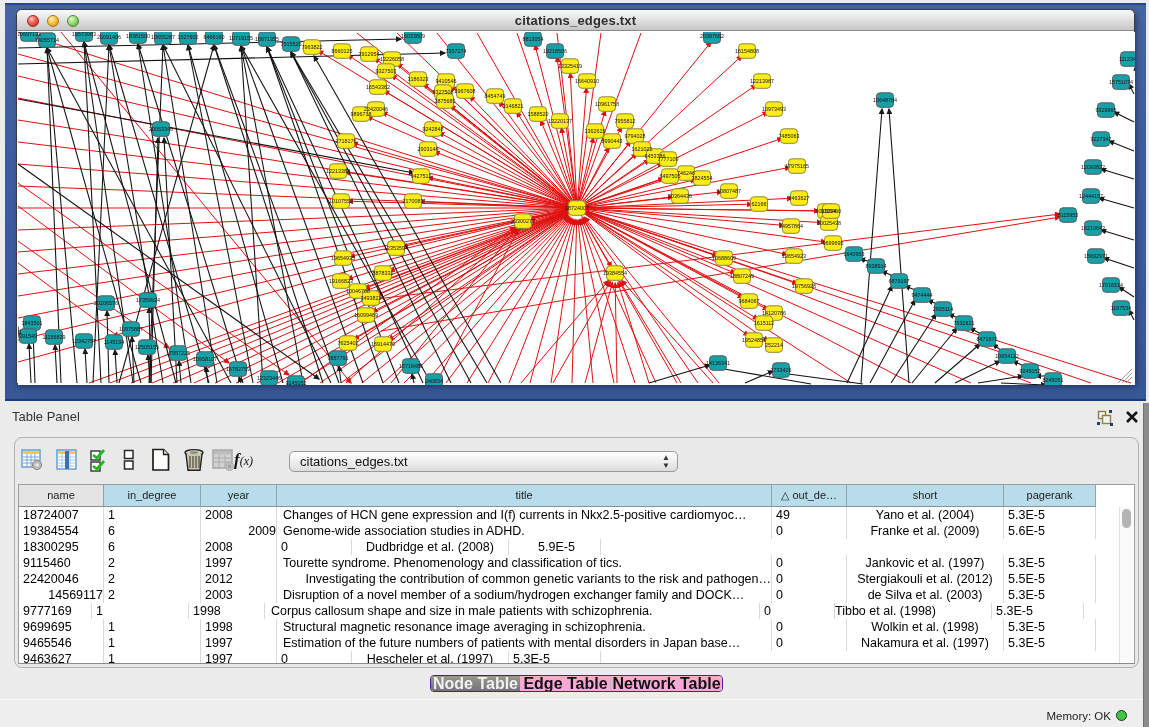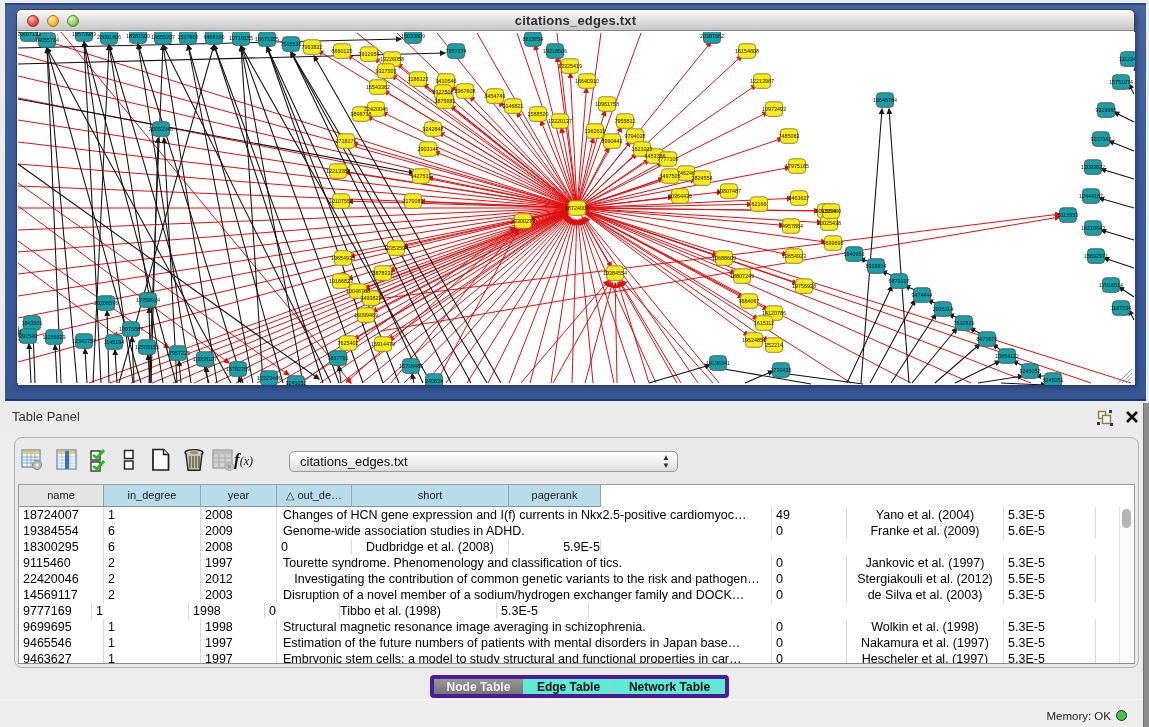--- a/index.html
+++ b/index.html
@@ -21,22 +21,22 @@
 .dd{position:absolute;left:289px;top:451px;width:389px;height:21px;background:linear-gradient(#ffffff,#efefef 50%,#dcdcdc);border:1px solid #9a9a9a;border-radius:5px;font-size:13px;color:#111;line-height:19px;padding-left:10px}
 .dd .arr{position:absolute;right:7px;top:2px;font-size:8px;color:#333;line-height:8px;text-align:center}
 .tablewrap{position:absolute;left:18px;top:484px;width:1117px;height:180px;background:#fff;border:1px solid #9c9c9c;border-bottom:1px solid #8a8a8a;overflow:hidden}
 .th{display:flex;height:22px;font-size:11px;color:#1c1c1c}
 .th .h{background:#b9dcea;border-right:1px solid #8fa6b0;border-bottom:1px solid #7f969f;text-align:center;line-height:21px;overflow:hidden;white-space:nowrap}
 .th .h.first{background:#e4e4e4;border-right:1px solid #9c9c9c;border-bottom:1px solid #8c8c8c}
 .tr{display:flex;height:16px;font-size:12.5px;color:#000;line-height:16px}
 .tr .c{border-right:1px solid #d9d9d9;overflow:hidden;white-space:nowrap;flex:none}
 .sb{position:absolute;left:1119px;top:507px;width:14px;height:156px;background:#fafafa;border-left:1px solid #e0e0e0}
 .sb .thumb{position:absolute;left:2px;top:2px;width:9px;height:19px;background:#b4b4b4;border-radius:5px}
-.tabs{position:absolute;left:430px;top:675px;height:23px;display:flex;font-size:12px;font-weight:700;border:4px solid #4c1d95;border-radius:4px;overflow:hidden}
-.tab{height:100%;line-height:16px;text-align:center;background:#5eead4;color:#111}
+.tabs{position:absolute;left:430px;top:675px;height:17px;display:flex;font-size:16px;font-weight:700;border:1px solid #4c1d95;border-radius:4px;overflow:hidden}
+.tab{height:100%;line-height:16px;text-align:center;background:#f9a8d4;color:#111}
 .tab.sel{background:linear-gradient(#989898,#747474);color:#f2f2f2}
 .tab.mid{border-left:1px solid #fff0;border-right:1px solid #bbb}
 .status{position:absolute;left:0;top:699px;width:1143px;height:28px;background:#eeeeee;border-top:1px solid #f8f8f8}
 .mem{position:absolute;right:32px;top:10px;font-size:11.5px;color:#222}
 .dot{position:absolute;right:16px;top:9.5px;width:11px;height:11px;border-radius:50%;background:#3dc943;border:1.5px solid #2b2b2b}
 </style></head><body>
 <div class="desktop"></div>
 <div class="frame">
  <div class="titlebar">
   <div class="tl r"></div>
@@ -596,82 +596,84 @@
  <path d="M16 16 l3 3 M19 16 l-3 3" stroke="#989898" stroke-width="1.2"></path>
 </svg>
 <div style="position:absolute;left:234px;top:13px;font-size:17px;color:#111"><i style="font-family:'Liberation Serif',serif;font-weight:700">f</i><i style="font-family:'Liberation Serif',serif;font-size:12px">(x)</i></div>
 </div>
 <div class="dd">citations_edges.txt<div class="arr">▲<br>▼</div></div>
 <div class="tablewrap">
  <div class="th">
   <div class="h first" style="width:85px">name</div>
   <div class="h" style="width:97px">in_degree</div>
   <div class="h" style="width:76px">year</div>
+  <div class="h" style="width:495px">title</div>
   <div class="h" style="width:75px">△ out_de…</div>
   <div class="h" style="width:157px">short</div>
   <div class="h" style="width:92px">pagerank</div>
   <div class="h" style="width:40px;flex:1;border-right:none;background:#fff;border-bottom:1px solid #fff"></div>
  </div>
 <div class="tr">
       <div class="c" style="width:85px;text-align:left;padding-left:4px">18724007</div>
       <div class="c" style="width:97px;text-align:left;padding-left:4px">1</div>
       <div class="c" style="width:76px;text-align:left;padding-left:4px">2008</div>
       <div class="c" style="width:495px;text-align:left;padding-left:6px">Changes of HCN gene expression and I(f) currents in Nkx2.5-positive cardiomyoc…</div>
       <div class="c" style="width:75px;text-align:left;padding-left:4px">49</div>
       <div class="c" style="width:157px;text-align:center;padding-left:0px">Yano et al. (2004)</div>
       <div class="c" style="width:92px;text-align:left;padding-left:4px">5.3E-5</div>
     </div>
 <div class="tr">
       <div class="c" style="width:85px;text-align:left;padding-left:4px">19384554</div>
       <div class="c" style="width:97px;text-align:left;padding-left:4px">6</div>
-      <div class="c" style="width:76px;text-align:left;padding-left:4px">2009</div>
+      <div class="c" style="width:76px;text-align:right;padding-left:4px">2009</div>
       <div class="c" style="width:495px;text-align:left;padding-left:6px">Genome-wide association studies in ADHD.</div>
       <div class="c" style="width:75px;text-align:left;padding-left:4px">0</div>
       <div class="c" style="width:157px;text-align:center;padding-left:0px">Franke et al. (2009)</div>
       <div class="c" style="width:92px;text-align:left;padding-left:4px">5.6E-5</div>
     </div>
 <div class="tr">
       <div class="c" style="width:85px;text-align:left;padding-left:4px">18300295</div>
       <div class="c" style="width:97px;text-align:left;padding-left:4px">6</div>
       <div class="c" style="width:76px;text-align:left;padding-left:4px">2008</div>
       <div class="c" style="width:75px;text-align:left;padding-left:4px">0</div>
       <div class="c" style="width:157px;text-align:center;padding-left:0px">Dudbridge et al. (2008)</div>
-      <div class="c" style="width:92px;text-align:right;padding-left:4px">5.9E-5</div>
+      <div class="c" style="width:92px;text-align:center;padding-left:4px">5.9E-5</div>
     </div>
 <div class="tr">
       <div class="c" style="width:85px;text-align:left;padding-left:4px">9115460</div>
       <div class="c" style="width:97px;text-align:left;padding-left:4px">2</div>
       <div class="c" style="width:76px;text-align:left;padding-left:4px">1997</div>
       <div class="c" style="width:495px;text-align:left;padding-left:6px">Tourette syndrome. Phenomenology and classification of tics.</div>
       <div class="c" style="width:75px;text-align:left;padding-left:4px">0</div>
       <div class="c" style="width:157px;text-align:center;padding-left:0px">Jankovic et al. (1997)</div>
       <div class="c" style="width:92px;text-align:left;padding-left:4px">5.3E-5</div>
     </div>
 <div class="tr">
       <div class="c" style="width:85px;text-align:left;padding-left:4px">22420046</div>
       <div class="c" style="width:97px;text-align:left;padding-left:4px">2</div>
       <div class="c" style="width:76px;text-align:left;padding-left:4px">2012</div>
-      <div class="c" style="width:495px;text-align:center;padding-left:6px">Investigating the contribution of common genetic variants to the risk and pathogen…</div>
+      <div class="c" style="width:495px;text-align:right;padding-left:6px">Investigating the contribution of common genetic variants to the risk and pathogen…</div>
       <div class="c" style="width:75px;text-align:left;padding-left:4px">0</div>
       <div class="c" style="width:157px;text-align:center;padding-left:0px">Stergiakouli et al. (2012)</div>
       <div class="c" style="width:92px;text-align:left;padding-left:4px">5.5E-5</div>
     </div>
 <div class="tr">
-      <div class="c" style="width:85px;text-align:left;padding-left:4px">14569117</div>
+      <div class="c" style="width:85px;text-align:right;padding-left:4px">14569117</div>
       <div class="c" style="width:97px;text-align:left;padding-left:4px">2</div>
       <div class="c" style="width:76px;text-align:left;padding-left:4px">2003</div>
       <div class="c" style="width:495px;text-align:left;padding-left:6px">Disruption of a novel member of a sodium/hydrogen exchanger family and DOCK…</div>
       <div class="c" style="width:75px;text-align:left;padding-left:4px">0</div>
       <div class="c" style="width:157px;text-align:center;padding-left:0px">de Silva et al. (2003)</div>
       <div class="c" style="width:92px;text-align:left;padding-left:4px">5.3E-5</div>
     </div>
 <div class="tr">
       <div class="c" style="width:73px;text-align:left;padding-left:4px">9777169</div>
       <div class="c" style="width:97px;text-align:left;padding-left:4px">1</div>
       <div class="c" style="width:76px;text-align:left;padding-left:4px">1998</div>
+      <div class="c" style="width:495px;text-align:left;padding-left:6px">Corpus callosum shape and size in male patients with schizophrenia.</div>
       <div class="c" style="width:75px;text-align:left;padding-left:4px">0</div>
       <div class="c" style="width:157px;padding-left:0px">Tibbo et al. (1998)</div>
       <div class="c" style="width:92px;text-align:left;padding-left:4px">5.3E-5</div>
     </div>
 <div class="tr">
       <div class="c" style="width:85px;text-align:left;padding-left:4px">9699695</div>
       <div class="c" style="width:97px;text-align:left;padding-left:4px">1</div>
       <div class="c" style="width:76px;text-align:left;padding-left:4px">1998</div>
       <div class="c" style="width:495px;text-align:left;padding-left:6px">Structural magnetic resonance image averaging in schizophrenia.</div>
       <div class="c" style="width:75px;text-align:left;padding-left:4px">0</div>
@@ -684,21 +686,20 @@
       <div class="c" style="width:76px;text-align:left;padding-left:4px">1997</div>
       <div class="c" style="width:495px;text-align:left;padding-left:6px">Estimation of the future numbers of patients with mental disorders in Japan base…</div>
       <div class="c" style="width:75px;text-align:left;padding-left:4px">0</div>
       <div class="c" style="width:157px;text-align:center;padding-left:0px">Nakamura et al. (1997)</div>
       <div class="c" style="width:92px;text-align:left;padding-left:4px">5.3E-5</div>
     </div>
 <div class="tr">
       <div class="c" style="width:85px;text-align:left;padding-left:4px">9463627</div>
       <div class="c" style="width:97px;text-align:left;padding-left:4px">1</div>
       <div class="c" style="width:76px;text-align:left;padding-left:4px">1997</div>
-      <div class="c" style="width:495px;text-align:left;padding-left:6px">Embryonic stem cells: a model to study structural and functional properties in car…</div>
       <div class="c" style="width:75px;text-align:left;padding-left:4px">0</div>
       <div class="c" style="width:157px;text-align:center;padding-left:0px">Hescheler et al. (1997)</div>
       <div class="c" style="width:92px;text-align:left;padding-left:4px">5.3E-5</div>
     </div>
 </div>
 <div class="sb">
     <div class="thumb"></div>
   </div>
 <div class="tabs">
  <div class="tab sel" style="width:89px">Node Table</div>

